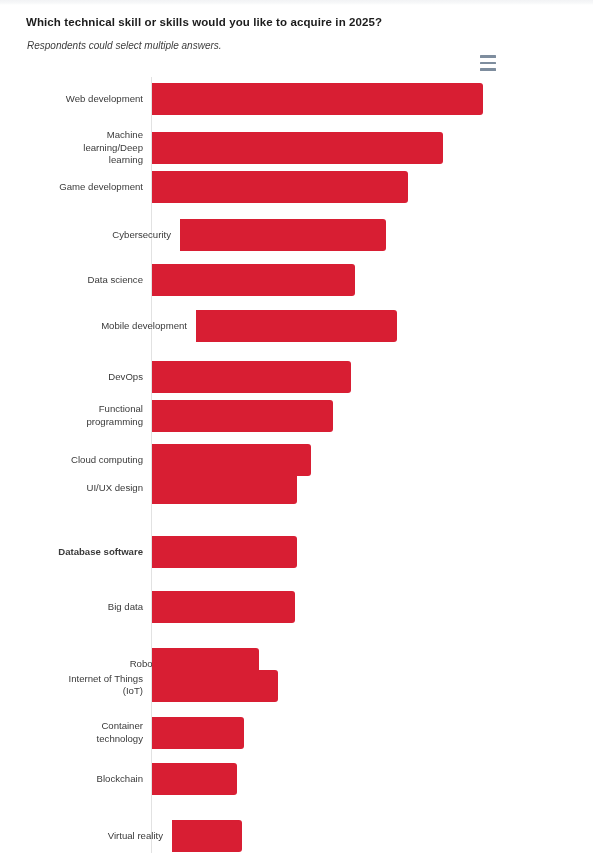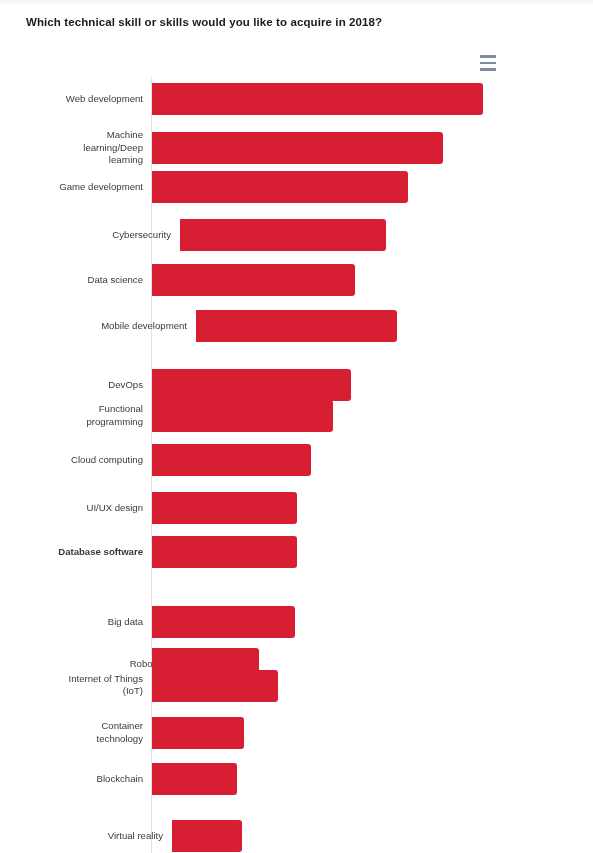--- a/index.html
+++ b/index.html
@@ -114,22 +114,23 @@
     border-radius: 0 3px 3px 0;
   }
 </style>
 </head>
 <body>
 
 <div id="page">
 
   <div class="top-edge"></div>
 
-  <div class="chart-title">Which technical skill or skills would you like to acquire in 2018?</div>
-
+  <div class="chart-title">Which technical skill or skills would you like to acquire in 2025?</div>
+
+  <div class="chart-subtitle">Respondents could select multiple answers.</div>
 
   <button class="menu-button">
     <span class="bar-line"></span>
     <span class="bar-line"></span>
     <span class="bar-line"></span>
   </button>
 
   <div class="plot">
     <div class="axis-line"></div>
     <div id="rows">
@@ -152,42 +153,42 @@
           <div class="row-bar" title="Cybersecurity: 20.7%" style="width: 206px; height: 32px; background: rgb(216, 30, 51);"></div>
         </div>
         <div class="row" style="top: 192.2px;">
           <div class="row-label">Data science</div>
           <div class="row-bar" title="Data science: 20.4%" style="width: 203px; height: 32px; background: rgb(216, 30, 51);"></div>
         </div>
         <div class="row" style="top: 237.5px; margin-left: 44px;">
           <div class="row-label">Mobile development</div>
           <div class="row-bar" title="Mobile development: 20.2%" style="width: 201px; height: 32px; background: rgb(216, 30, 51);"></div>
         </div>
-        <div class="row" style="top: 297px;">
+        <div class="row" style="top: 289px;">
           <div class="row-label">DevOps</div>
           <div class="row-bar" title="DevOps: 20%" style="width: 199px; height: 32px; background: rgb(216, 30, 51);"></div>
         </div>
         <div class="row" style="top: 328.1px;">
           <div class="row-label">Functional
 programming</div>
           <div class="row-bar" title="Functional programming: 18.2%" style="width: 181px; height: 32px; background: rgb(216, 30, 51);"></div>
         </div>
         <div class="row" style="top: 372px;">
           <div class="row-label">Cloud computing</div>
           <div class="row-bar" title="Cloud computing: 16%" style="width: 159px; height: 32px; background: rgb(216, 30, 51);"></div>
         </div>
-        <div class="row" style="top: 420px;">
+        <div class="row" style="top: 400px;">
           <div class="row-label">UI/UX design</div>
           <div class="row-bar" title="UI/UX design: 14.6%" style="width: 145px; height: 32px; background: rgb(216, 30, 51);"></div>
         </div>
         <div class="row" style="top: 464px; font-weight: bold;">
           <div class="row-label">Database software</div>
           <div class="row-bar" title="Database software: 14.6%" style="width: 145px; height: 32px; background: rgb(216, 30, 51);"></div>
         </div>
-        <div class="row" style="top: 534px;">
+        <div class="row" style="top: 519px;">
           <div class="row-label">Big data</div>
           <div class="row-bar" title="Big data: 14.4%" style="width: 143px; height: 32px; background: rgb(216, 30, 51);"></div>
         </div>
         <div class="row" style="top: 554.6px; margin-top: 43px;">
           <div class="row-label">Internet of Things
 (IoT)</div>
           <div class="row-bar" title="Internet of Things (IoT): 12.7%" style="width: 126px; height: 32px; background: rgb(216, 30, 51);"></div>
         </div>
         <div class="row" style="top: 576px; padding-left: 24px;">
           <div class="row-label">Robotics</div>

